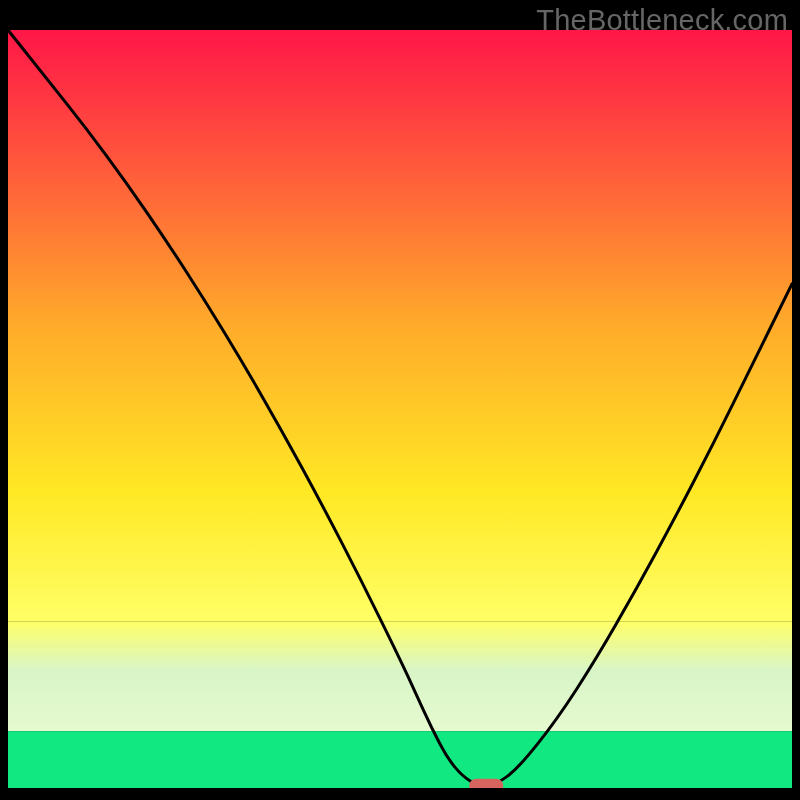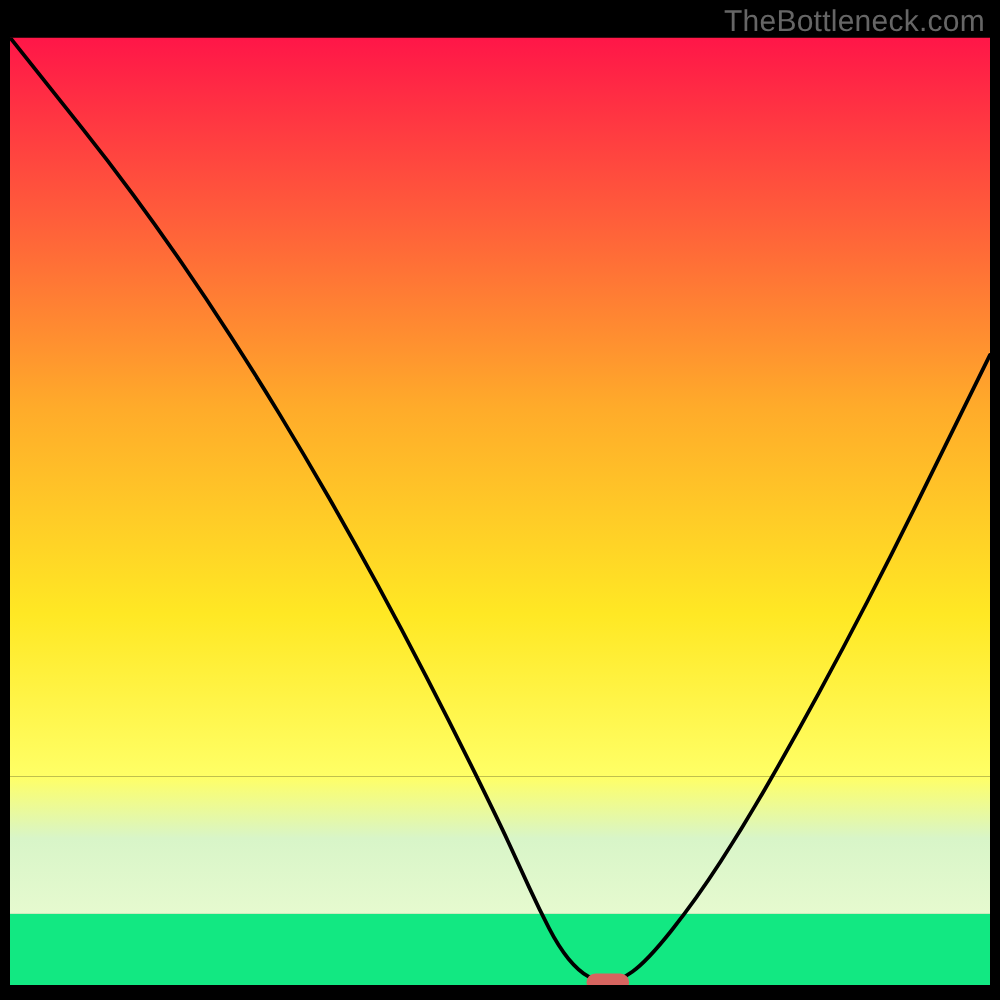--- a/index.html
+++ b/index.html
@@ -16,21 +16,21 @@
     top: 30px;
     width: 784px;
     height: 758px;
     background: #000;
   }
   .attribution {
     position: absolute;
     top: 4px;
     right: 12px;
     font-family: Arial, Helvetica, sans-serif;
-    font-size: 24px;
+    font-size: 29px;
     font-weight: 400;
     color: #666666;
     letter-spacing: 0.2px;
   }
   svg {
     position: absolute;
     left: 0;
     top: 0;
   }
 </style>

